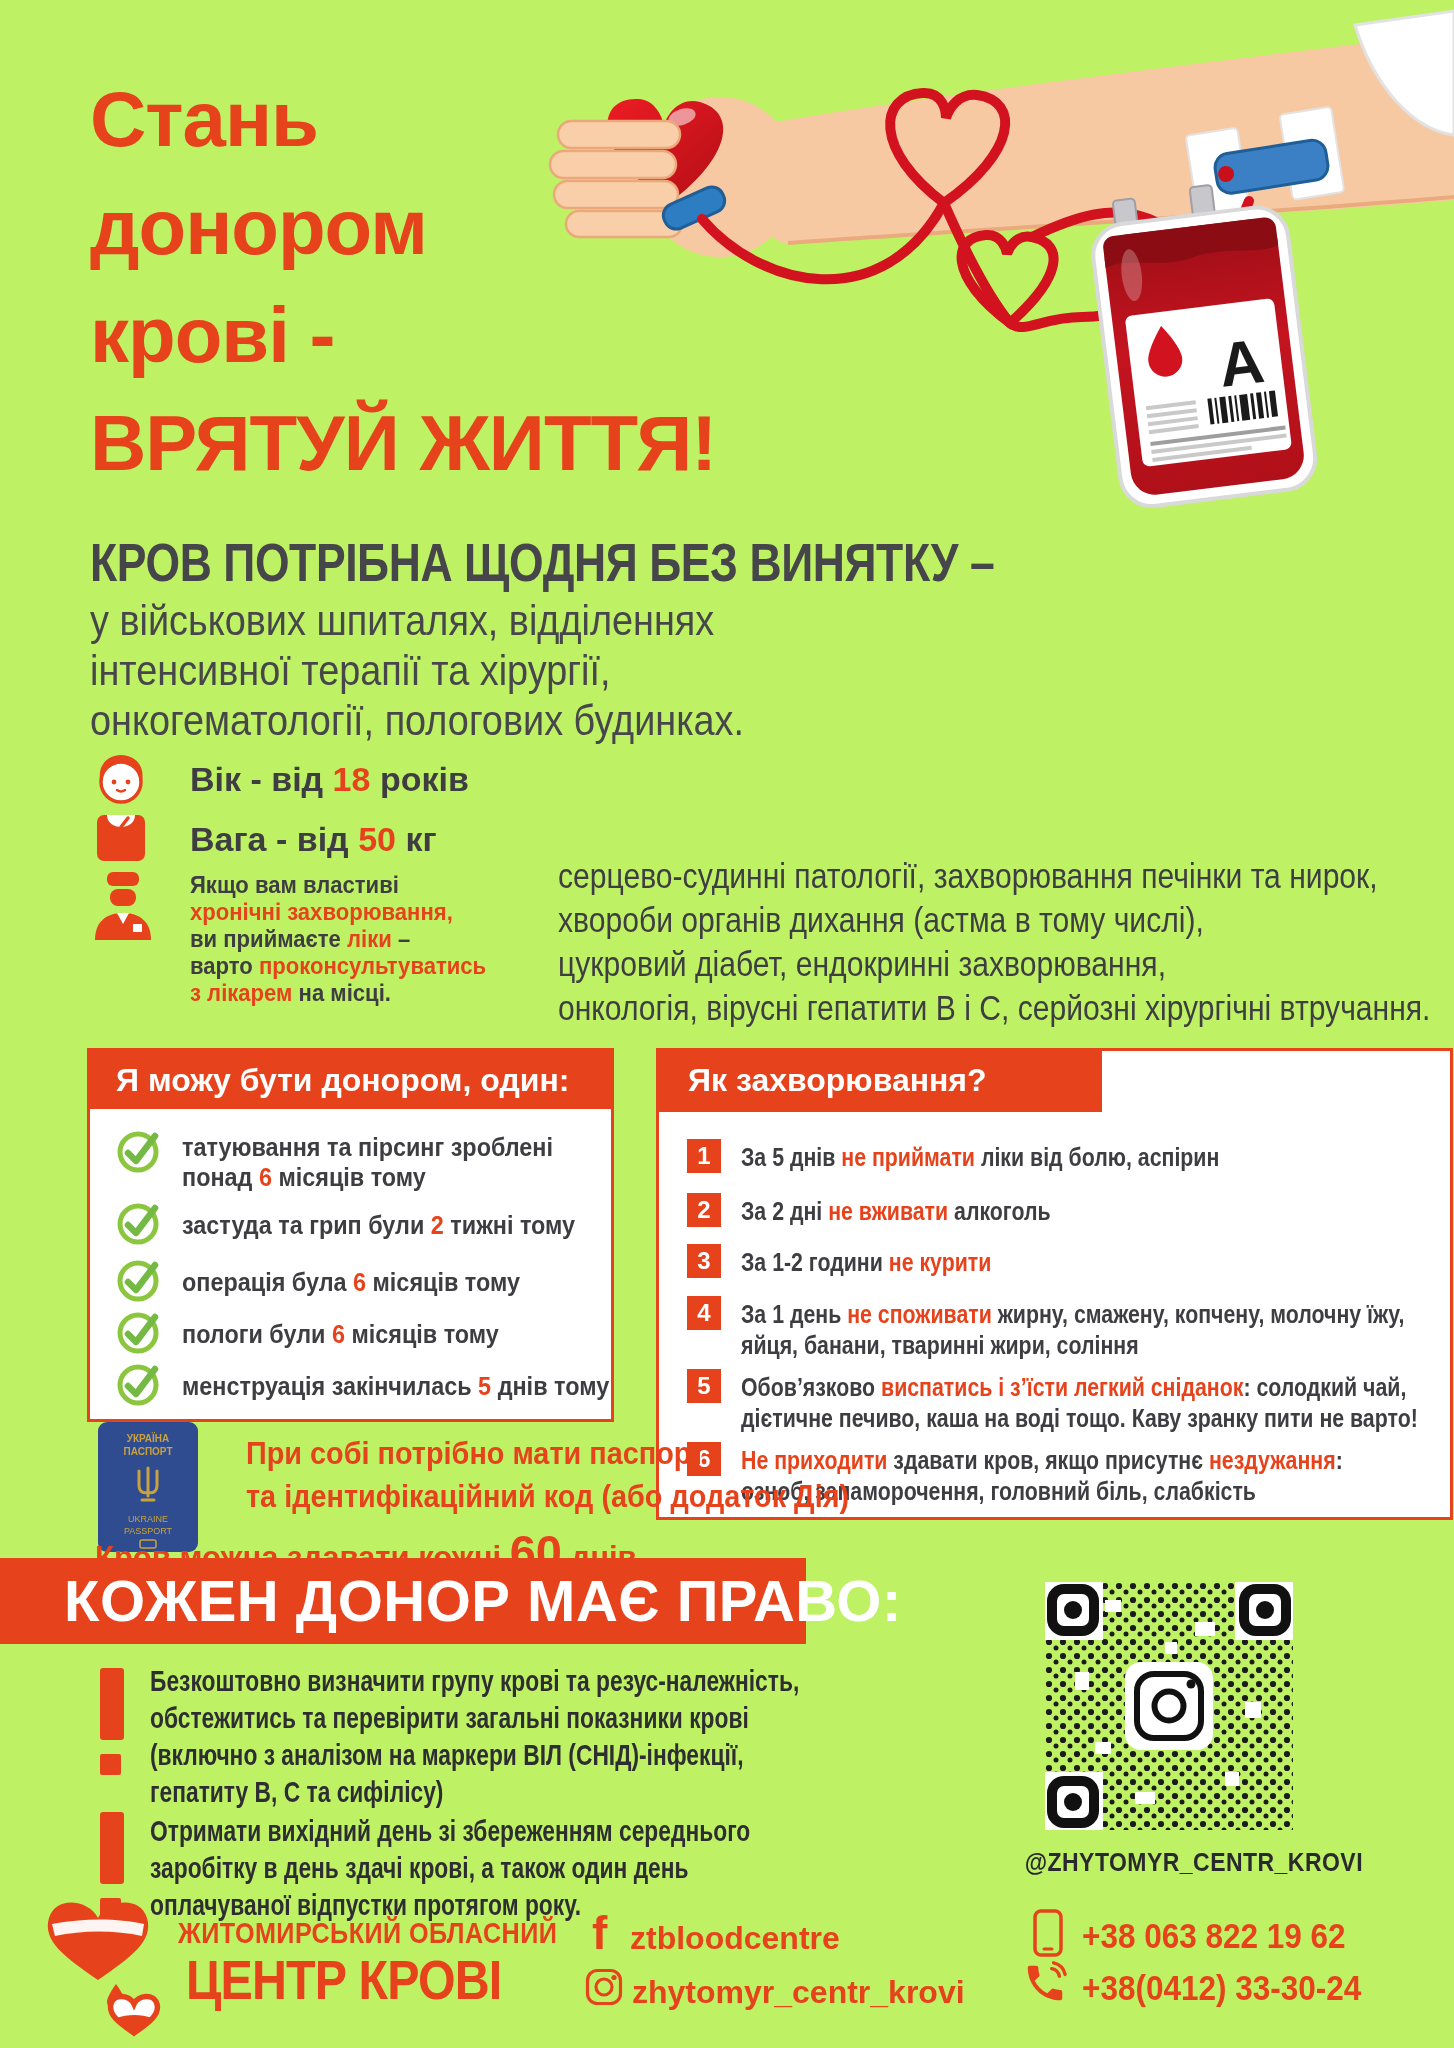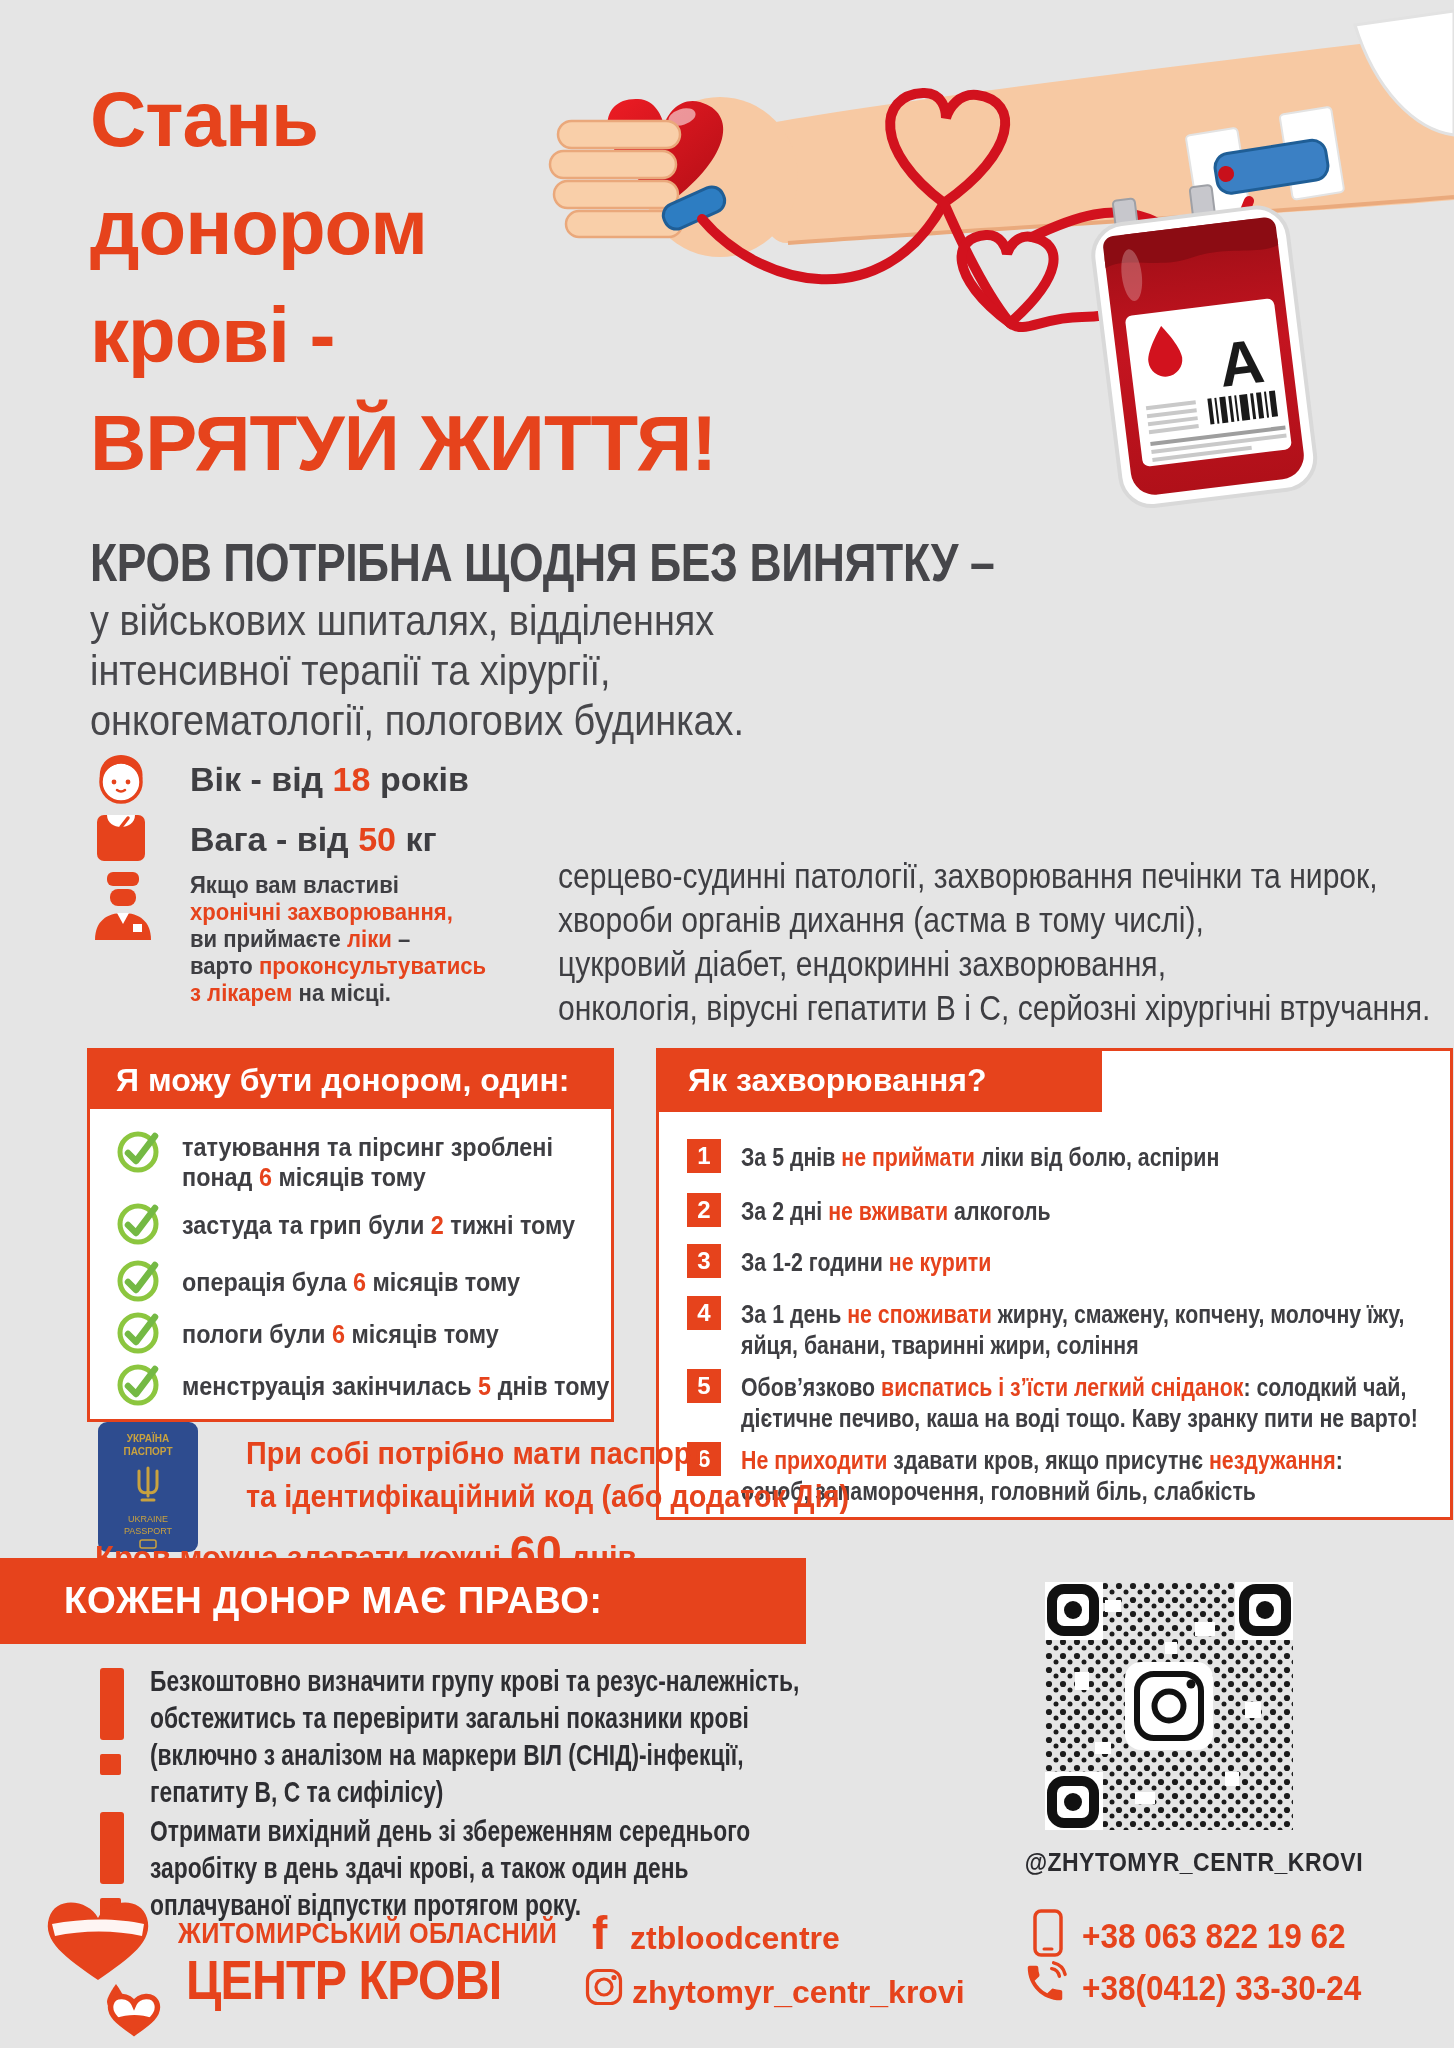--- a/index.html
+++ b/index.html
@@ -1,17 +1,17 @@
 <!DOCTYPE html>
 <html><head>
 <meta charset="utf-8">
 <style>
   :root{ --accent:#E6431C; --dark:#3E3E42; }
   html,body{margin:0;padding:0;background:#ffffff;}
-  .poster{position:relative;width:1454px;height:2048px;background:#e5e5e5;overflow:hidden;
+  .poster{position:relative;width:1454px;height:2048px;background:#bef264;overflow:hidden;
           font-family:"Liberation Sans", sans-serif;color:var(--dark);}
   .abs{position:absolute;}
   .nw{white-space:nowrap;}
   .sx{transform-origin:left top;}
   .t-r{color:var(--accent);}
   .t-b{color:var(--accent);font-size:47px;}
   .title-line{left:90px;font-size:78px;font-weight:700;color:var(--accent);letter-spacing:-1px;line-height:1;}
   .intro-heading{font-size:53px;font-weight:700;color:#46464A;letter-spacing:-.5px;transform:scaleX(.84);}
   .intro-line{font-size:43px;font-weight:500;color:#47474B;transform:scaleX(.88);}
   .req-text{font-size:34px;font-weight:700;}
@@ -238,21 +238,21 @@
     </g>
     <text x="50" y="100" font-size="9" fill="#C9A23F" text-anchor="middle" font-family="Liberation Sans, sans-serif">UKRAINE</text>
     <text x="50" y="112" font-size="9" fill="#C9A23F" text-anchor="middle" font-family="Liberation Sans, sans-serif">PASSPORT</text>
     <rect x="42" y="118" width="16" height="8" rx="2" fill="none" stroke="#C9A23F" stroke-width="1.5"></rect>
   </svg>
   <div class="abs pass-note nw sx" style="left:246px;top:1436px;">При собі потрібно мати паспорт</div>
   <div class="abs pass-note nw sx" style="left:246px;top:1479px;">та ідентифікаційний код (або додаток Дія)</div>
   <div class="abs freq nw" style="left:95px;top:1524px;"><span>Кров можна здавати кожні </span><span class="t-b">60</span><span> днів.</span></div>
 
   <div class="abs banner" style="left:0;top:1558px;width:806px;height:86px;">
-    <div class="nw" style="padding-left:64px;line-height:86px;font-size:37px;letter-spacing:.5px;">КОЖЕН ДОНОР МАЄ ПРАВО:</div>
+    <div class="nw" style="padding-left:64px;line-height:86px;font-size:58px;letter-spacing:.5px;">КОЖЕН ДОНОР МАЄ ПРАВО:</div>
   </div>
 
   <div class="abs" style="left:100px;top:1668px;">
     <div class="excl-bar"></div>
       <div class="excl-dot"></div>
   </div>
   <div class="abs rights-line nw sx" style="left:150px;top:1664px;">Безкоштовно визначити групу крові та резус-належність,</div>
   <div class="abs rights-line nw sx" style="left:150px;top:1701px;">обстежитись та перевірити загальні показники крові</div>
   <div class="abs rights-line nw sx" style="left:150px;top:1738px;">(включно з аналізом на маркери ВІЛ (СНІД)-інфекції,</div>
   <div class="abs rights-line nw sx" style="left:150px;top:1775px;">гепатиту В, С та сифілісу)</div>

